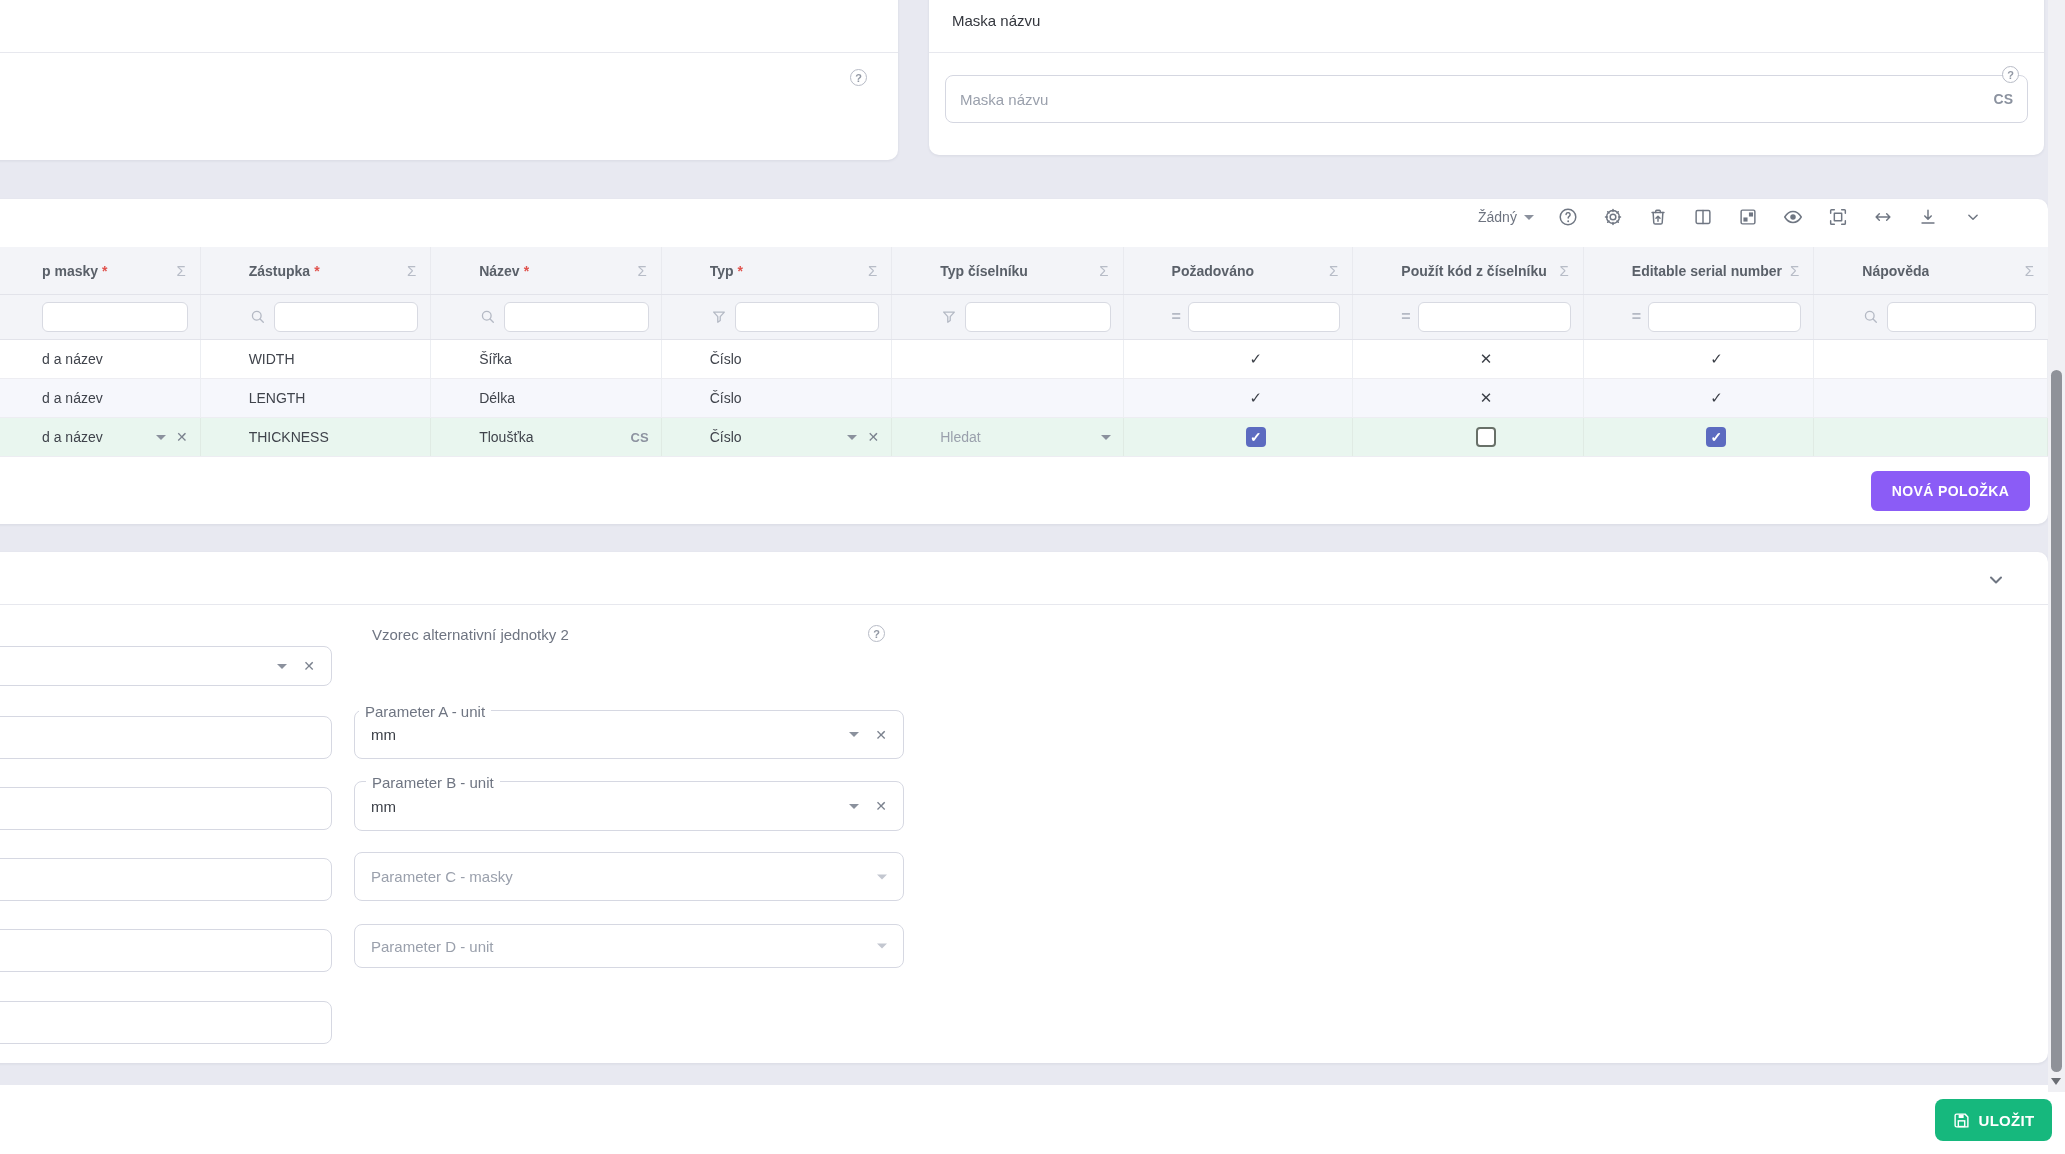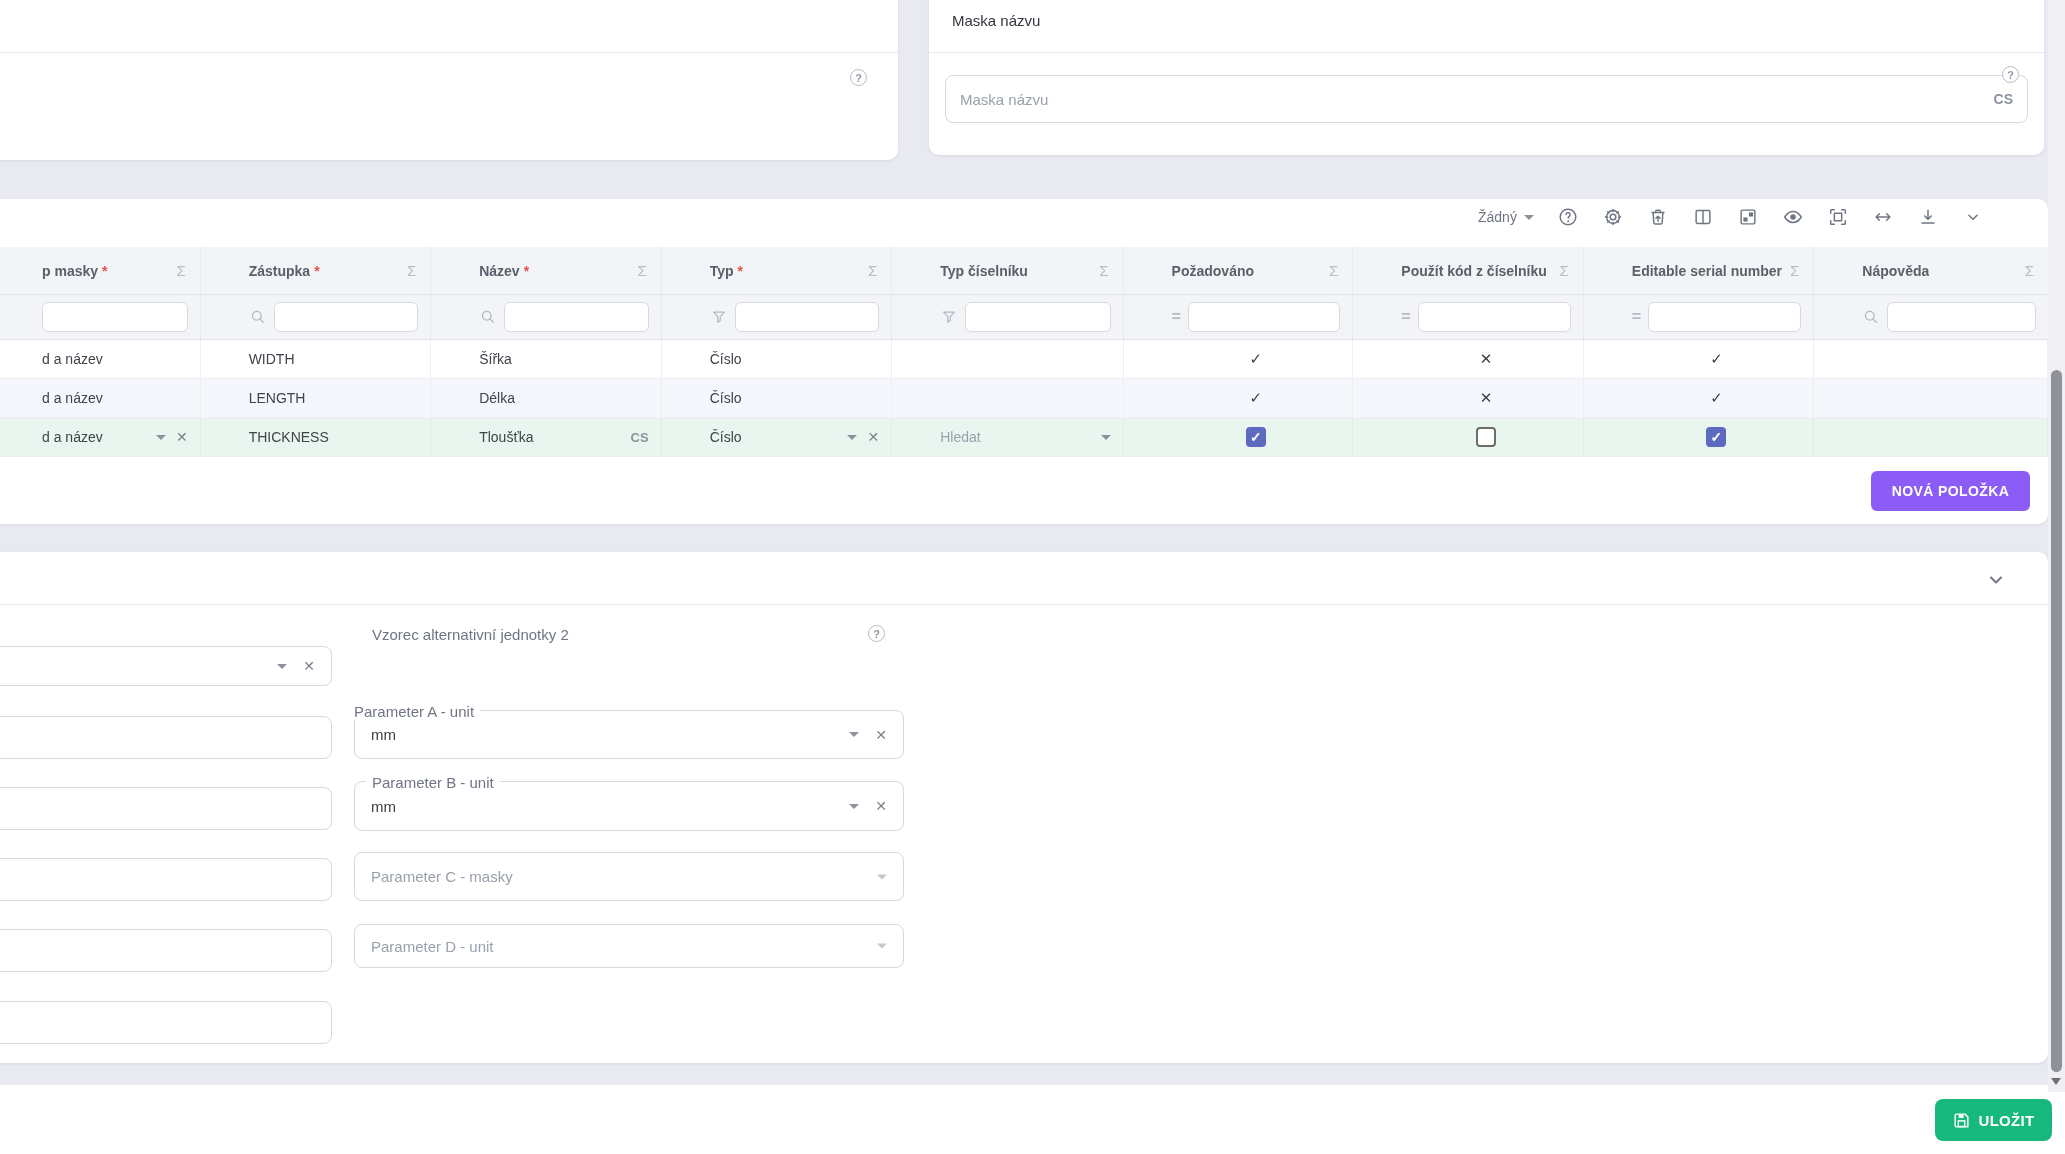--- a/index.html
+++ b/index.html
@@ -357,21 +357,21 @@
   </div>
   <div class="fieldbox" style="left:-40px;top:716px;width:372px;height:43px;"></div>
   <div class="fieldbox" style="left:-40px;top:787px;width:372px;height:43px;"></div>
   <div class="fieldbox" style="left:-40px;top:858px;width:372px;height:43px;"></div>
   <div class="fieldbox" style="left:-40px;top:929px;width:372px;height:43px;"></div>
   <div class="fieldbox" style="left:-40px;top:1001px;width:372px;height:43px;"></div>
 
   <div class="float-label" style="left:366px;top:626px;">Vzorec alternativní jednotky 2</div>
   <div class="help-badge" style="left:868px;top:625px;">?</div>
 
-  <div class="float-label" style="left:348px;top:703px;">Parameter A - unit</div>
+  <div class="float-label" style="left:359px;top:703px;">Parameter A - unit</div>
   <div class="fieldbox" style="left:354px;top:710px;width:550px;height:49px;">
     <span class="val">mm</span>
     <span class="icons-right">
       <span class="caret"></span>
       <span class="clear-x">✕</span>
     </span>
   </div>
 
   <div class="float-label" style="left:366px;top:774px;">Parameter B - unit</div>
   <div class="fieldbox" style="left:354px;top:781px;width:550px;height:50px;">

